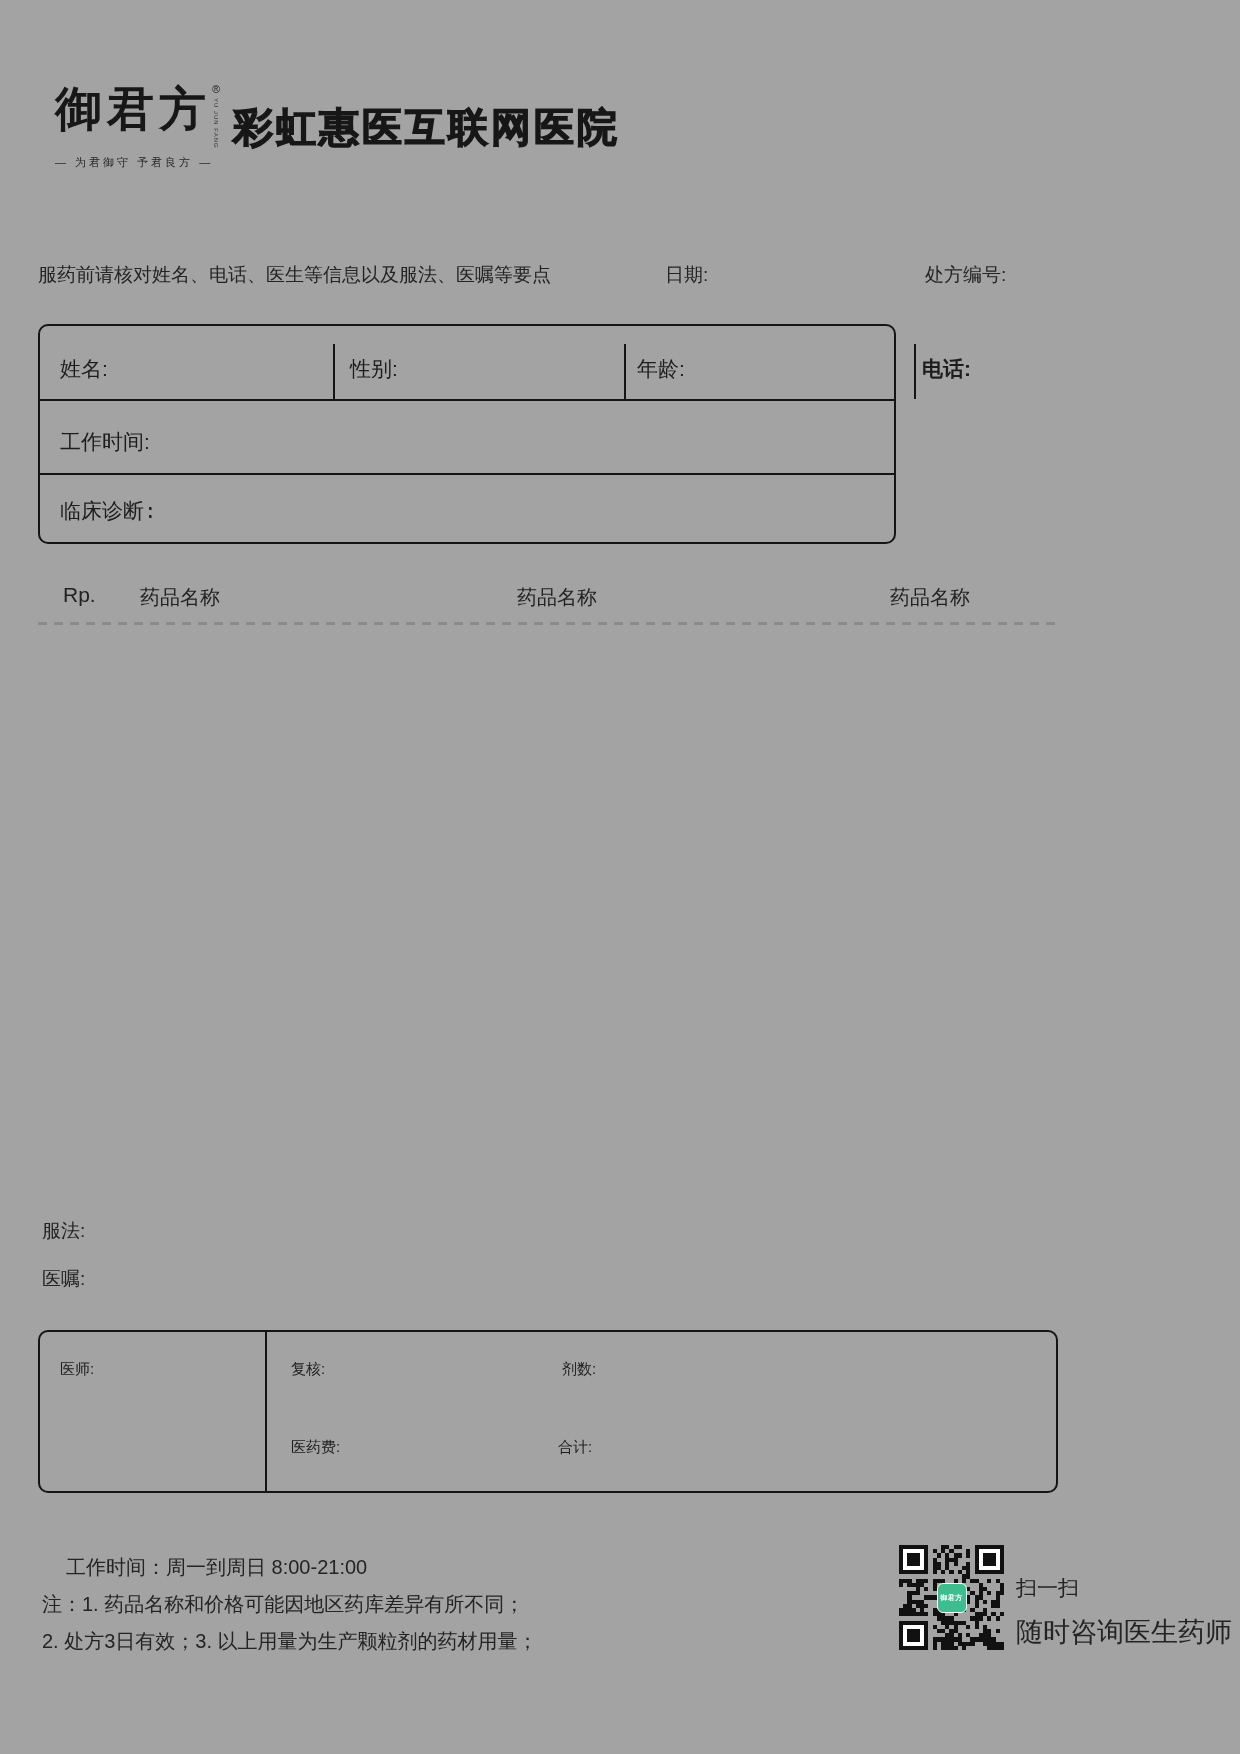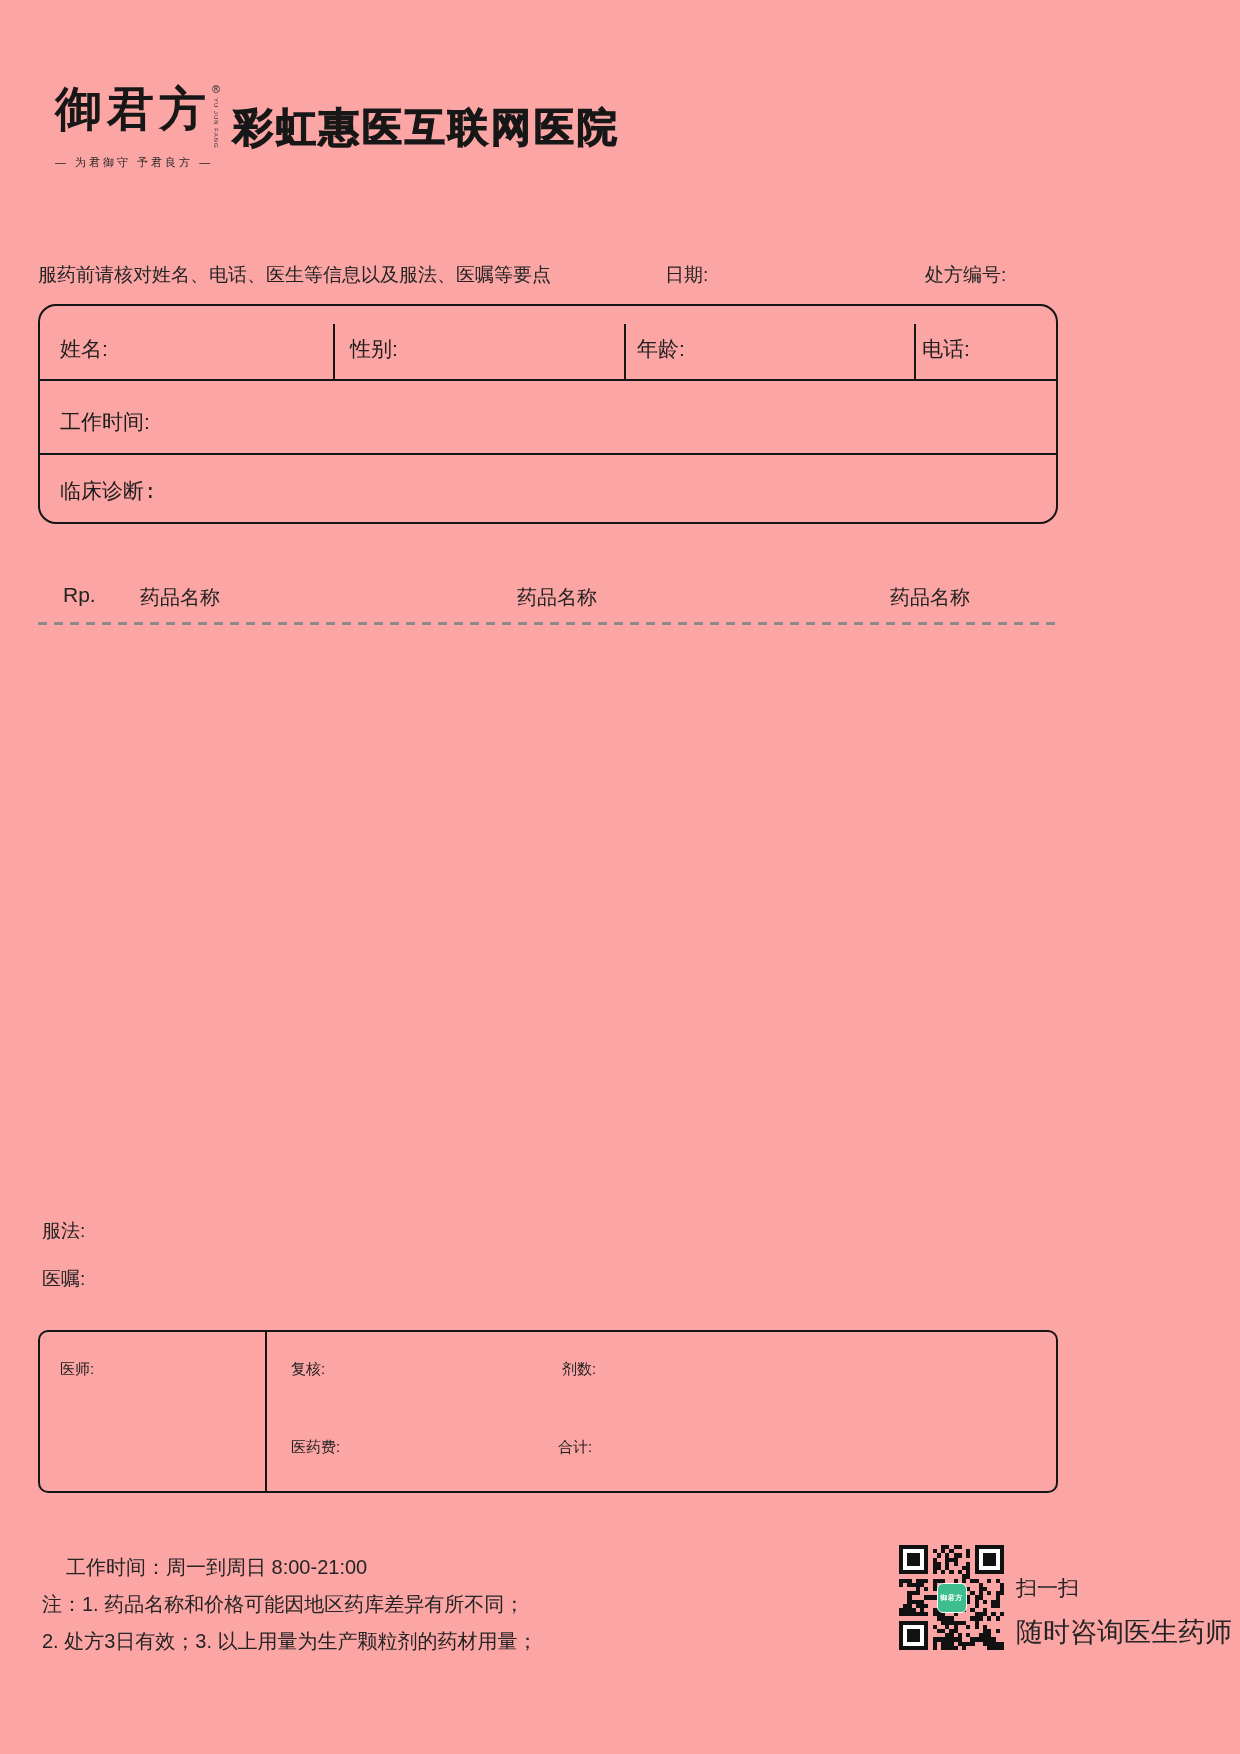--- a/index.html
+++ b/index.html
@@ -1,17 +1,17 @@
 <!DOCTYPE html>
 <html><head>
 <meta charset="utf-8">
 <style>
   html,body{margin:0;padding:0;background:#fff;}
   .page{
-    position:relative;width:1240px;height:1754px;background:#fca5a5;
+    position:relative;width:1240px;height:1754px;background:#a3a3a3;
     font-family:"Liberation Sans","DejaVu Sans",sans-serif;color:#1f1f1f;
     overflow:hidden;
   }
   .abs{position:absolute;}
 
   
   .brand{left:55px;top:84px;}
   .logo-row{display:flex;align-items:flex-start;}
   .logo-text{
     font-family:"DejaVu Serif","Liberation Serif",serif;
@@ -30,28 +30,28 @@
   }
 
   
   .notice-row{left:38px;top:262px;width:1020px;height:26px;font-size:19px;color:#242424;}
   .notice-text{position:absolute;left:0;top:0;white-space:nowrap;}
   .date-label{position:absolute;left:627px;top:0;}
   .rx-label{position:absolute;left:887px;top:0;}
 
   
   .patient-box{
-    left:38px;top:304px;width:1020px;height:220px;box-sizing:border-box;
-    border:2.5px solid #151515;border-radius:18px;
+    left:38px;top:324px;width:858px;height:220px;box-sizing:border-box;
+    border:2.5px solid #151515;border-radius:10px;
   }
   .p-row1{position:absolute;left:0;top:0;width:100%;height:75px;border-bottom:2.5px solid #151515;box-sizing:border-box;}
   .p-div{position:absolute;top:18px;bottom:0;width:2px;background:#151515;}
   .p-div.d1{left:293px;} .p-div.d2{left:584px;} .p-div.d3{left:874px;}
   .p-label{position:absolute;top:29px;font-size:21px;color:#1d1d1d;white-space:nowrap;}
-  .p-label.l1{left:20px;} .p-label.l2{left:310px;} .p-label.l3{left:597px;} .p-label.l4{left:882px;}
+  .p-label.l1{left:20px;} .p-label.l2{left:310px;} .p-label.l3{left:597px;} .p-label.l4{left:882px;font-weight:bold;}
   .p-row2{position:absolute;left:0;top:75px;width:100%;height:74px;border-bottom:2.5px solid #151515;box-sizing:border-box;}
   .p-row2 .p-label2{position:absolute;left:20px;top:27px;font-size:21px;color:#1d1d1d;}
   .p-row3{position:absolute;left:0;top:149px;width:100%;bottom:0;font-family:Liberation Mono, monospace;}
   .p-row3 .p-label2{position:absolute;left:20px;top:22px;font-size:21px;color:#1d1d1d;}
 
   
   .rp-row{left:38px;top:583px;width:1020px;height:26px;font-size:20px;color:#222;}
   .rp-mark{position:absolute;left:25px;top:0;font-size:21px;}
   .rp-col1{position:absolute;left:102px;top:1px;}
   .rp-col2{position:absolute;left:479px;top:1px;}

